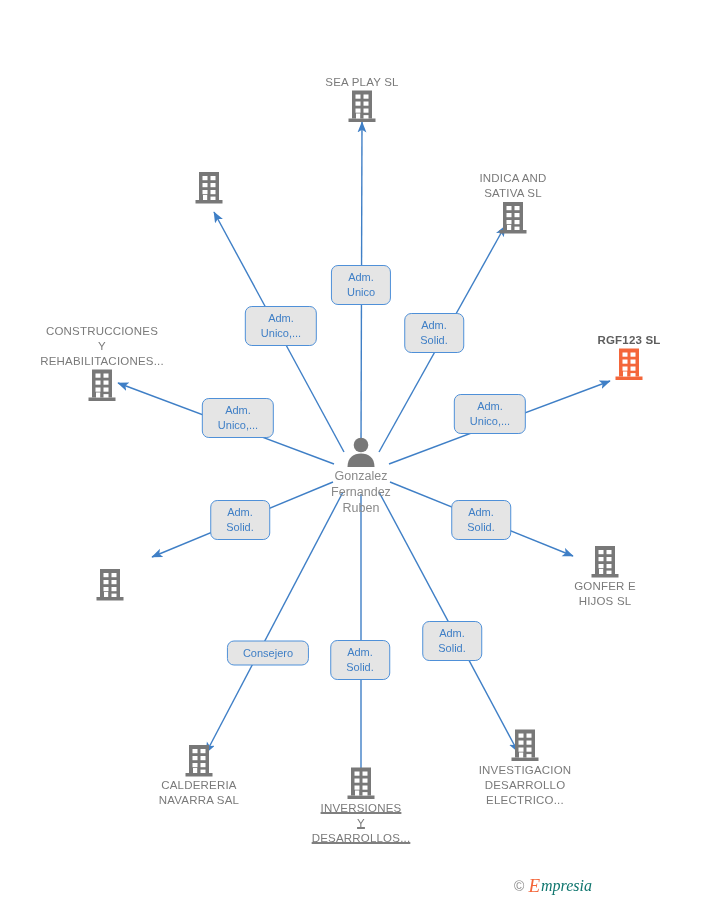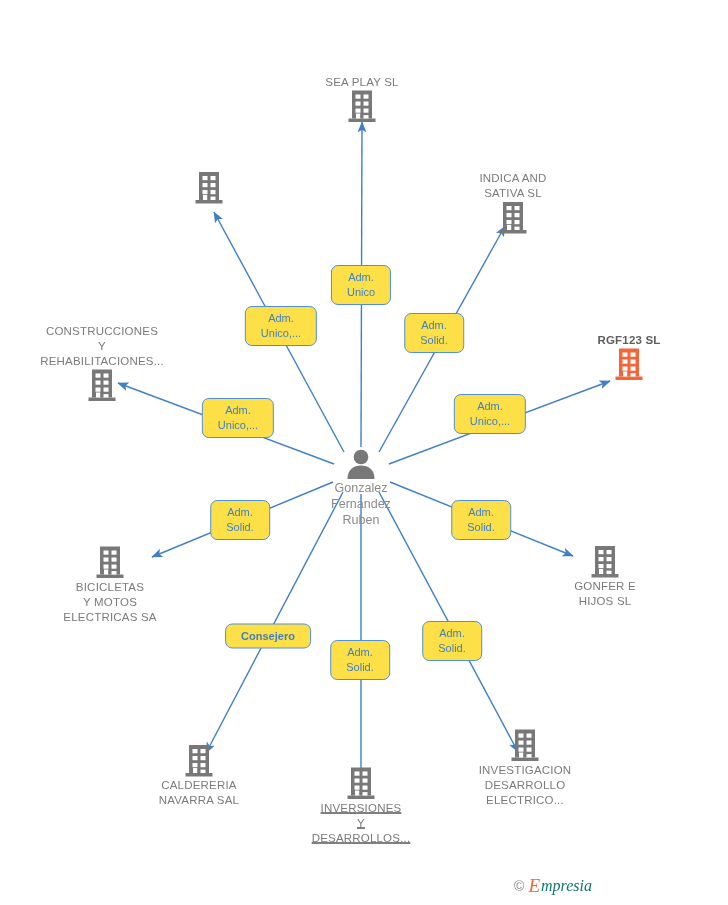--- a/index.html
+++ b/index.html
@@ -11,21 +11,21 @@
   .node{position:absolute;transform:translate(-50%,-50%);
         display:flex;flex-direction:column;align-items:center;width:170px;}
   .node-label{font-size:11.5px;line-height:15px;color:#7a7a7a;
               text-align:center;letter-spacing:.2px;white-space:pre-line;}
   .node.highlight .node-label{color:#5e5e5e;font-weight:bold;}
   .person-label{font-size:12.5px;line-height:16px;color:#8a8a8a;
                 text-align:center;white-space:pre-line;}
   .icon-wrap{line-height:0;}
 
   .edge-label{position:absolute;transform:translate(-50%,-50%);
-     background:#fde047;border:1.4px solid #4f90d8;border-radius:7px;
+     background:#e5e5e5;border:1.4px solid #4f90d8;border-radius:7px;
      color:#3f7fc6;font-size:11px;line-height:15px;text-align:center;
      padding:4px 15px;white-space:pre-line;box-sizing:border-box;}
 
   .watermark{position:absolute;right:12px;bottom:8px;display:flex;
      align-items:center;gap:4px;}
   .wm-c{color:#8d8d8d;font-size:14px;}
   .wm-e{color:#f4663a;font-size:19px;font-style:italic;
         font-family:"Liberation Serif","DejaVu Serif",serif;}
   .wm-txt{color:#0f766e;font-size:16px;font-style:italic;
         font-family:"Liberation Serif","DejaVu Serif",serif;margin-left:-3px;}
@@ -138,23 +138,20 @@
             <rect x="1.5" y="29" width="27" height="3.5" fill="#787878"></rect>
             <rect x="8.5" y="5" width="5" height="4.2" fill="#fff"></rect>
             <rect x="16.5" y="5" width="5" height="4.2" fill="#fff"></rect>
             <rect x="8.5" y="12" width="5" height="4.2" fill="#fff"></rect>
             <rect x="16.5" y="12" width="5" height="4.2" fill="#fff"></rect>
             <rect x="8.5" y="19" width="5" height="4.2" fill="#fff"></rect>
             <rect x="16.5" y="19" width="5" height="4.2" fill="#fff"></rect>
             <rect x="9" y="24" width="4.2" height="5" fill="#fff"></rect>
             <rect x="16.5" y="25.6" width="5" height="3.4" fill="#fff"></rect>
           </svg></span>
-        <div class="node-label">BICICLETAS
-Y MOTOS
-ELECTRICAS SA</div>
       </div>
       <div class="node" style="left: 605px; top: 577px;">
         <span class="icon-wrap"><svg width="30" height="34" viewBox="0 0 30 34" aria-hidden="true">
             <rect x="5" y="1" width="20" height="28" fill="#787878"></rect>
             <rect x="1.5" y="29" width="27" height="3.5" fill="#787878"></rect>
             <rect x="8.5" y="5" width="5" height="4.2" fill="#fff"></rect>
             <rect x="16.5" y="5" width="5" height="4.2" fill="#fff"></rect>
             <rect x="8.5" y="12" width="5" height="4.2" fill="#fff"></rect>
             <rect x="16.5" y="12" width="5" height="4.2" fill="#fff"></rect>
             <rect x="8.5" y="19" width="5" height="4.2" fill="#fff"></rect>
@@ -208,21 +205,21 @@
             <rect x="16.5" y="12" width="5" height="4.2" fill="#fff"></rect>
             <rect x="8.5" y="19" width="5" height="4.2" fill="#fff"></rect>
             <rect x="16.5" y="19" width="5" height="4.2" fill="#fff"></rect>
             <rect x="9" y="24" width="4.2" height="5" fill="#fff"></rect>
             <rect x="16.5" y="25.6" width="5" height="3.4" fill="#fff"></rect>
           </svg></span>
         <div class="node-label">INVESTIGACION
 DESARROLLO
 ELECTRICO...</div>
       </div>
-      <div class="node" style="left: 361px; top: 488px;">
+      <div class="node" style="left: 361px; top: 476px;">
         <span class="icon-wrap"><svg width="34" height="32" viewBox="0 0 34 32" aria-hidden="true">
             <circle cx="17" cy="9" r="7.3" fill="#787878"></circle>
             <path d="M3.5,31 C3.5,21.6 9.6,17.6 17,17.6 C24.4,17.6 30.5,21.6 30.5,31 Z" fill="#787878"></path>
           </svg></span>
         <div class="person-label">Gonzalez
 Fernandez
 Ruben</div>
       </div>
     </div>
   <div id="edgelabels-layer">
@@ -233,21 +230,21 @@
       <div class="edge-label" style="left: 434px; top: 333px;">Adm.
 Solid.</div>
       <div class="edge-label" style="left: 238px; top: 418px;">Adm.
 Unico,...</div>
       <div class="edge-label" style="left: 490px; top: 414px;">Adm.
 Unico,...</div>
       <div class="edge-label" style="left: 240px; top: 520px;">Adm.
 Solid.</div>
       <div class="edge-label" style="left: 481px; top: 520px;">Adm.
 Solid.</div>
-      <div class="edge-label" style="left: 268px; top: 636px; font-weight: bold;">Consejero</div>
+      <div class="edge-label" style="left: 268px; top: 653px;">Consejero</div>
       <div class="edge-label" style="left: 360px; top: 660px;">Adm.
 Solid.</div>
       <div class="edge-label" style="left: 452px; top: 641px;">Adm.
 Solid.</div>
     </div>
 
   <div class="watermark">
     <span class="wm-c">©</span>
     <span class="wm-e">E</span>
     <span class="wm-txt">mpresia</span>

